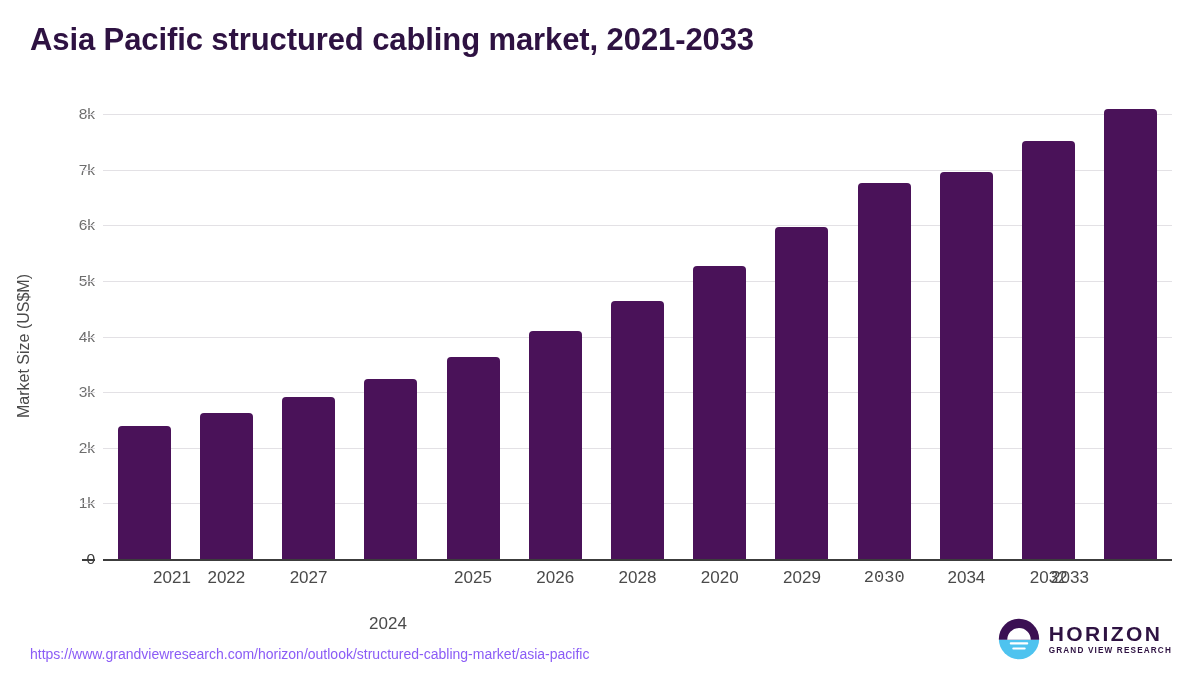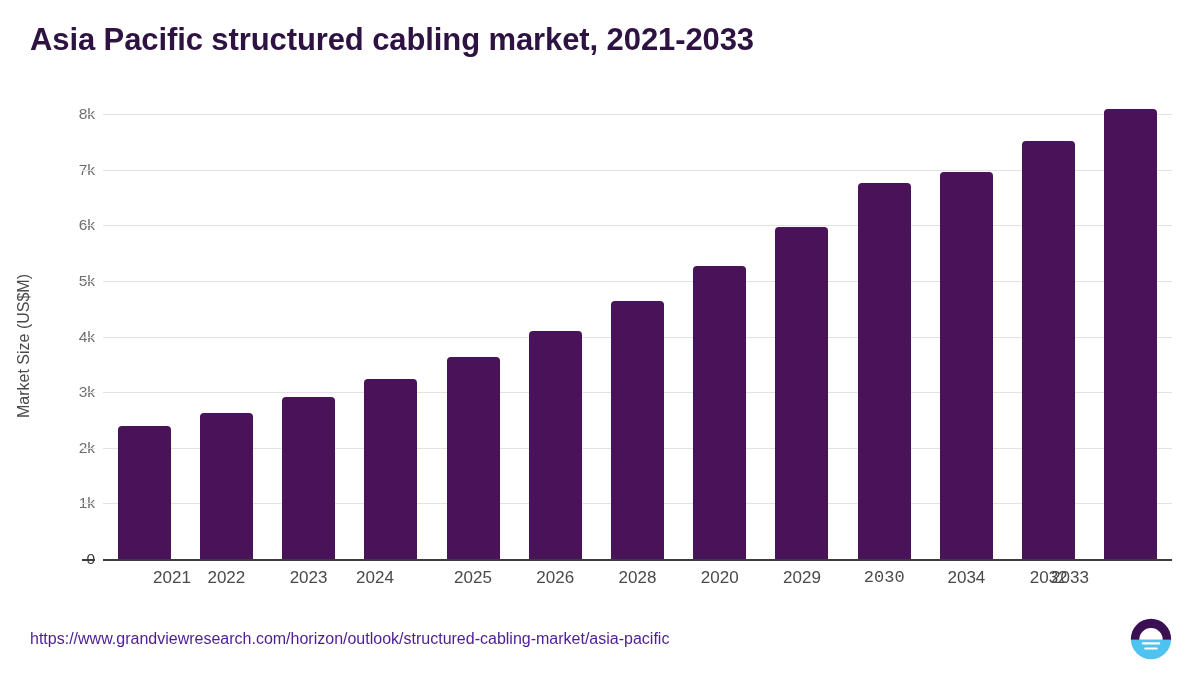--- a/index.html
+++ b/index.html
@@ -100,23 +100,23 @@
     color: #4a4a4a;
     text-align: center;
     white-space: nowrap;
     transform: translateX(-50%);
   }
 
   
   #source-url {
     position: absolute;
     left: 30px;
-    top: 630px;
-    font-size: 16px;
-    color: #4c1d95;
+    top: 646px;
+    font-size: 14px;
+    color: #8b5cf6;
     white-space: nowrap;
   }
   #logo {
     position: absolute;
     right: 28px;
     top: 618px;
     display: flex;
     align-items: center;
     gap: 9px;
   }
@@ -200,22 +200,22 @@
         <div class="bar" title="2031: 6950" style="left: 836.904px; width: 53.0388px; height: 386.594px; background: rgb(74, 18, 89);"></div>
         <div class="bar" title="2032: 7520" style="left: 919.134px; width: 53.0388px; height: 418.3px; background: rgb(74, 18, 89);"></div>
         <div class="bar" title="2033: 8090" style="left: 1001.37px; width: 53.0388px; height: 450.006px; background: rgb(74, 18, 89);"></div>
       </div>
   </div>
 
   <div id="axis-line" style="left: 103px; top: 559px; width: 1069px; background: rgb(60, 60, 60);"></div>
   <div id="x-ticks">
       <div class="x-tick-label" style="left: 136px; margin-left: 36px;">2021</div>
       <div class="x-tick-label" style="left: 226.346px;">2022</div>
-      <div class="x-tick-label" style="left: 308.577px;">2023</div>
-      <div class="x-tick-label" style="left: 375px;">2024</div>
+      <div class="x-tick-label" style="left: 308.577px;">2027</div>
+      <div class="x-tick-label" style="left: 388px; margin-top: 46px;">2024</div>
       <div class="x-tick-label" style="left: 473.038px;">2025</div>
       <div class="x-tick-label" style="left: 555.269px;">2026</div>
       <div class="x-tick-label" style="left: 637.5px;">2028</div>
       <div class="x-tick-label" style="left: 719.731px;">2020</div>
       <div class="x-tick-label" style="left: 801.962px;">2029</div>
       <div class="x-tick-label" style="left: 884.192px; font-family: Liberation Mono, monospace;">2030</div>
       <div class="x-tick-label" style="left: 966.423px;">2034</div>
       <div class="x-tick-label" style="left: 1048.65px;">2032</div>
       <div class="x-tick-label" style="left: 1070px;">2033</div>
     </div>
@@ -230,15 +230,19 @@
           </clipPath>
       </defs>
       <g clip-path="url(#circClip)">
         <rect x="0" y="0" width="100" height="52" fill="#3b1053"></rect>
         <rect x="0" y="52" width="100" height="48" fill="#4ec3ef"></rect>
         <path d="M22 52 a28 28 0 0 1 56 0 z" fill="#ffffff"></path>
         <rect x="28" y="58" width="44" height="5" rx="2.5" fill="#ffffff"></rect>
         <rect x="34" y="70" width="32" height="5" rx="2.5" fill="#ffffff"></rect>
       </g>
     </svg>
+    <div id="logo-text">
+      <div id="logo-word">HORIZON</div>
+      <div id="logo-tagline">GRAND VIEW RESEARCH</div>
+    </div>
   </div>
 
 </div>
 
 </body></html>

